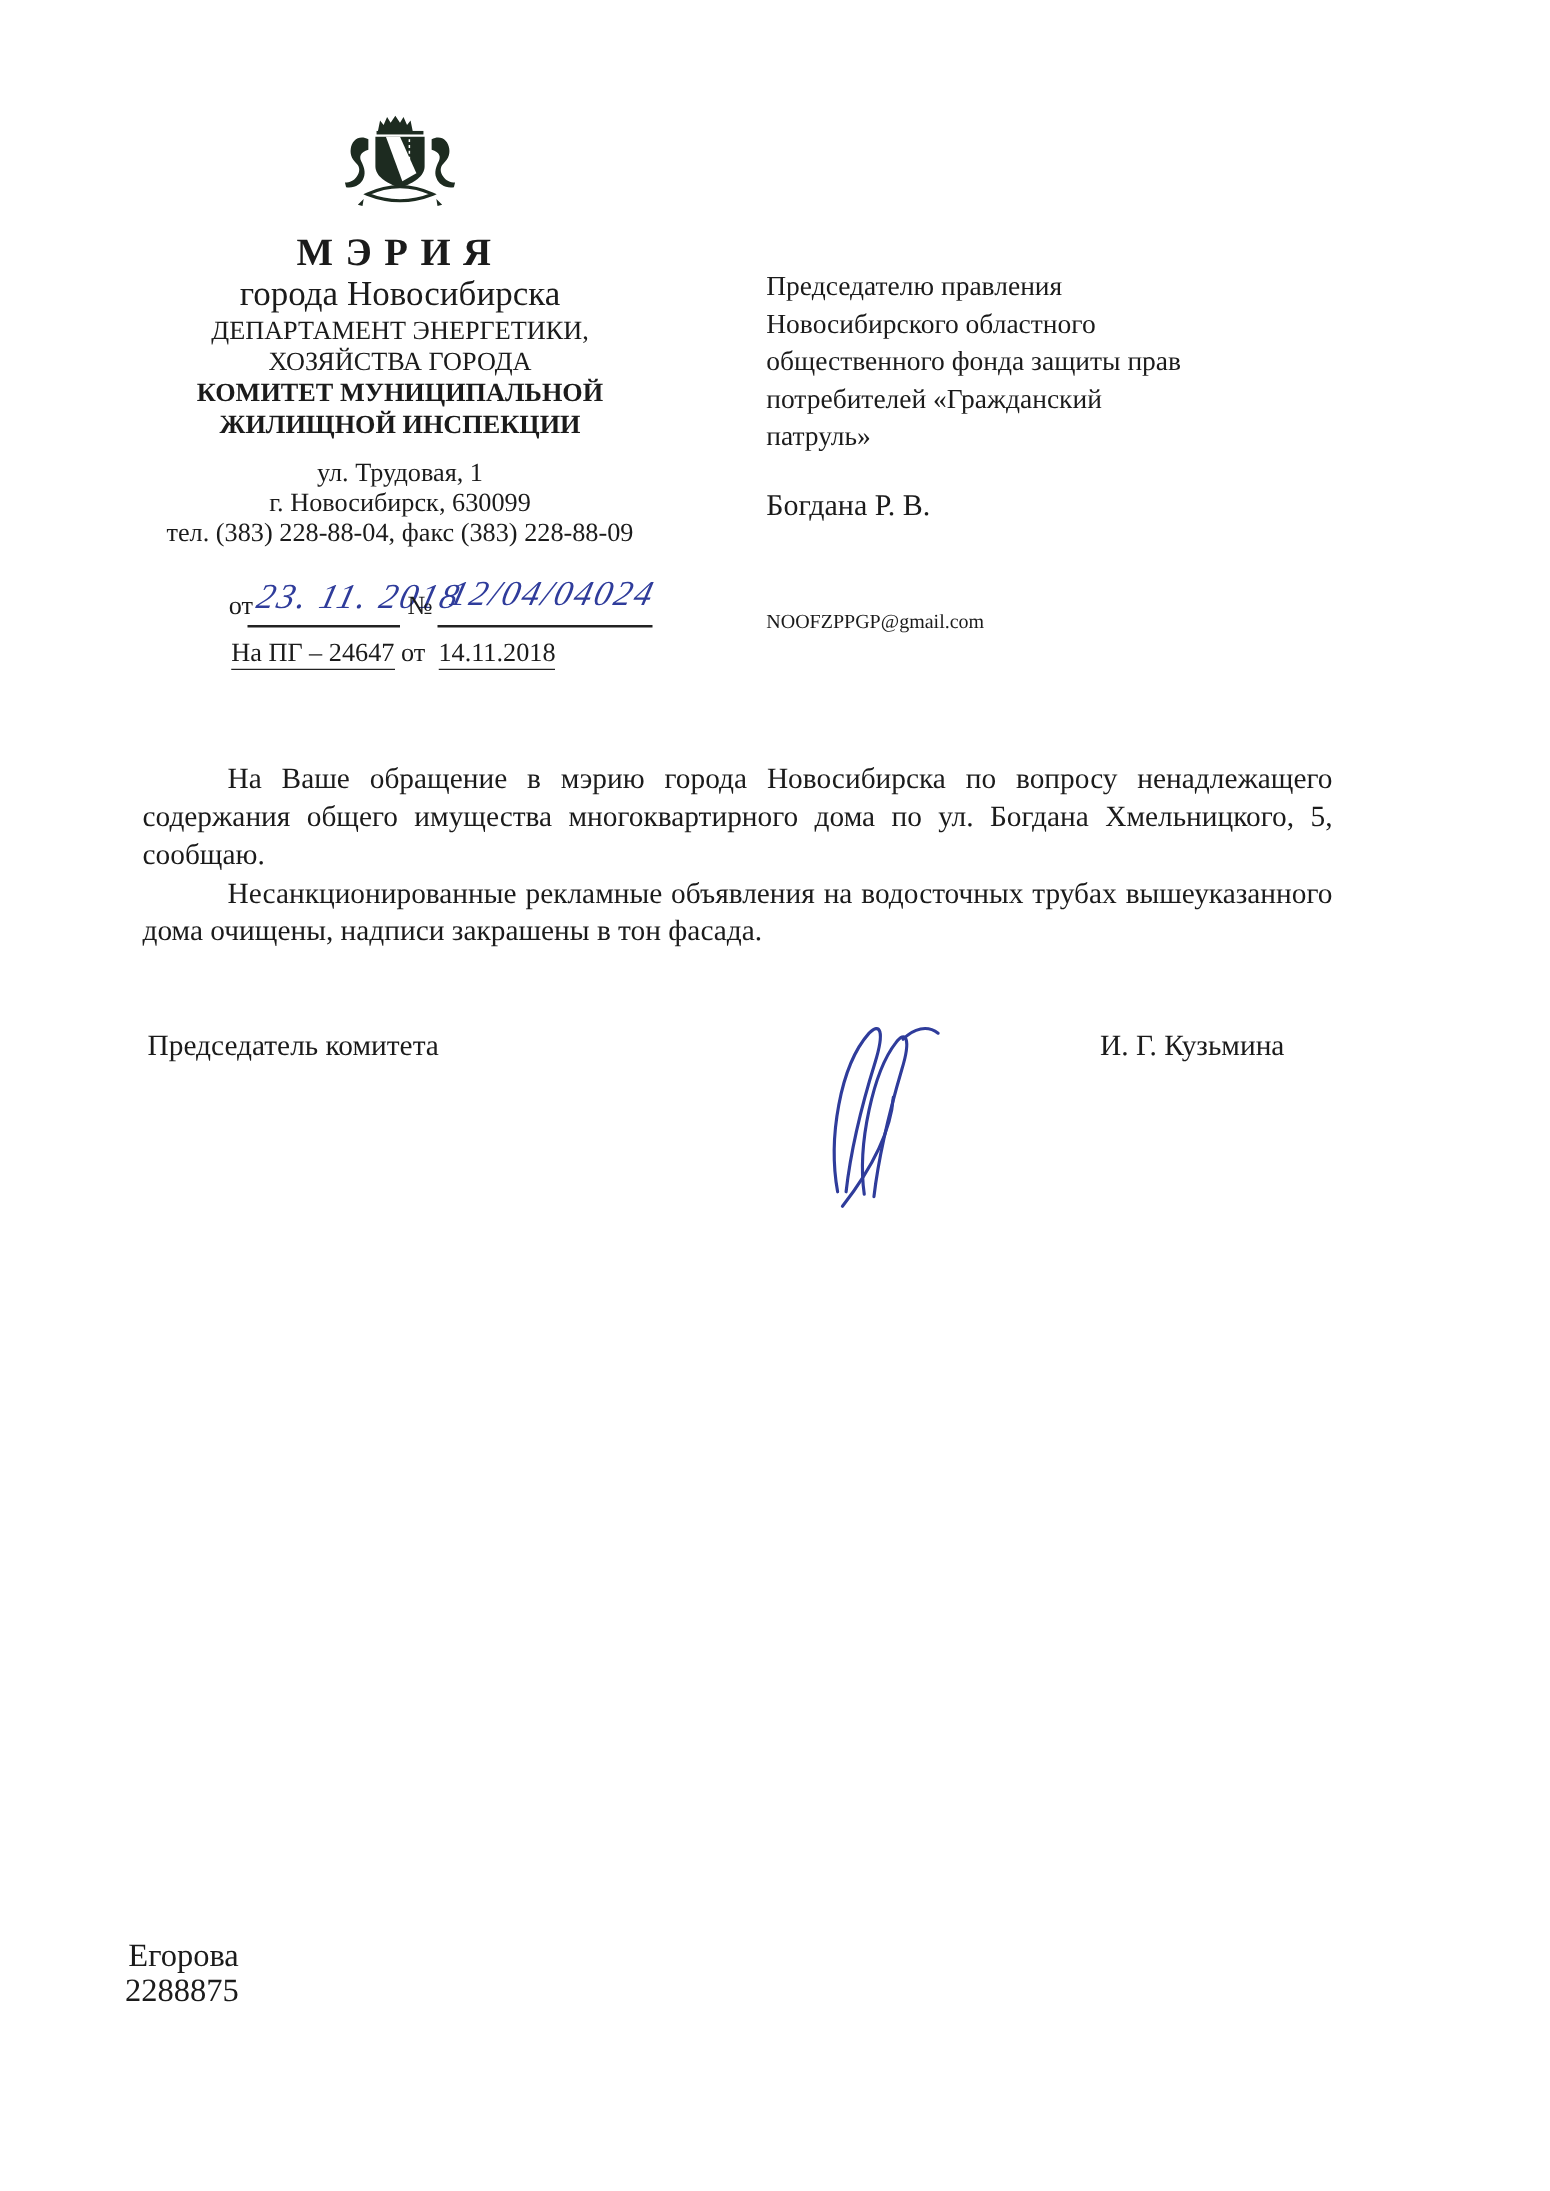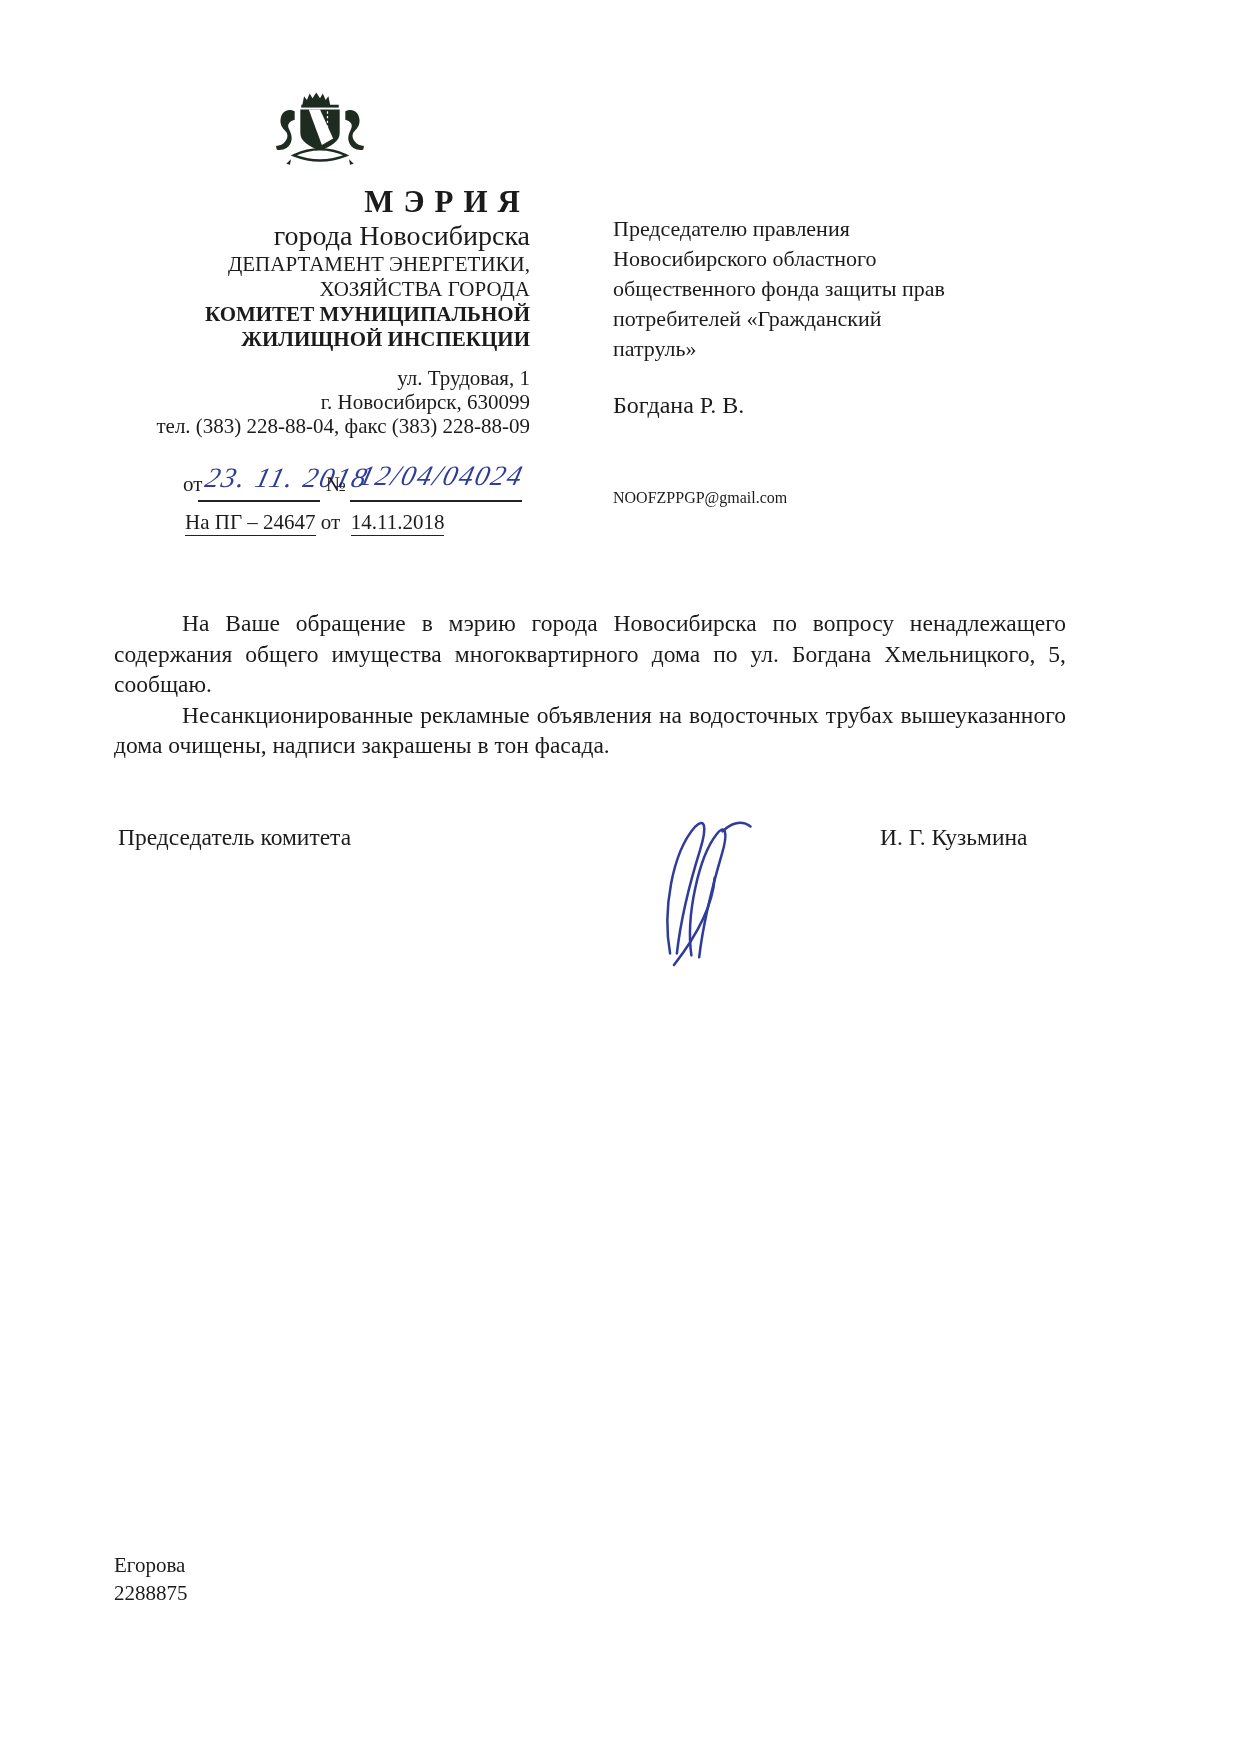--- a/index.html
+++ b/index.html
@@ -6,21 +6,21 @@
   .page{
     position:relative;
     width:1240px;height:1753px;
     margin:0 auto;
     background:#ffffff;
     font-family:"Liberation Serif", serif;
     color:#1b1b1b;
     overflow:hidden;
   }
   .abs{position:absolute;}
-  .center{text-align:right;}
+  .center{text-align:center;}
   
   .lh-col{left:110px;top:88px;width:420px;}
   .org-top{font-size:31px;font-weight:bold;letter-spacing:10px;}
   .org-city{font-size:28px;font-weight:normal;}
   .dept{font-size:21px;line-height:25px;}
   .committee{font-size:21px;font-weight:bold;line-height:25px;}
   .addr{font-size:21px;line-height:24px;}
   
   .ref-label{font-size:21px;}
   .hand{
@@ -40,21 +40,21 @@
   .recipient{left:613px;top:214px;width:470px;font-size:22px;line-height:30px;}
   .addressee-name{left:613px;top:392px;font-size:24px;}
   .email{left:613px;top:489px;font-size:16px;}
   
   .body-text{left:114px;top:608px;width:952px;font-size:23.5px;line-height:30.6px;text-align:justify;}
   .body-text p{margin:0;text-indent:68px;}
   
   .sig-position{left:118px;top:824px;font-size:23.5px;}
   .sig-name{left:880px;top:824px;width:175px;font-size:23.5px;text-align:left;}
   
-  .footer{left:114px;top:1551px;font-size:21px;line-height:28px;}
+  .footer{left:100px;top:1551px;font-size:26px;line-height:28px;text-align:right;}
   .emblem{left:268px;top:86px;}
   .signature-svg{left:638px;top:812px;}
 </style>
 </head>
 <body>
 
 <div class="page">
 
   <div class="abs emblem">
     <svg viewBox="0 0 110 96" width="104" height="90" aria-hidden="true">

